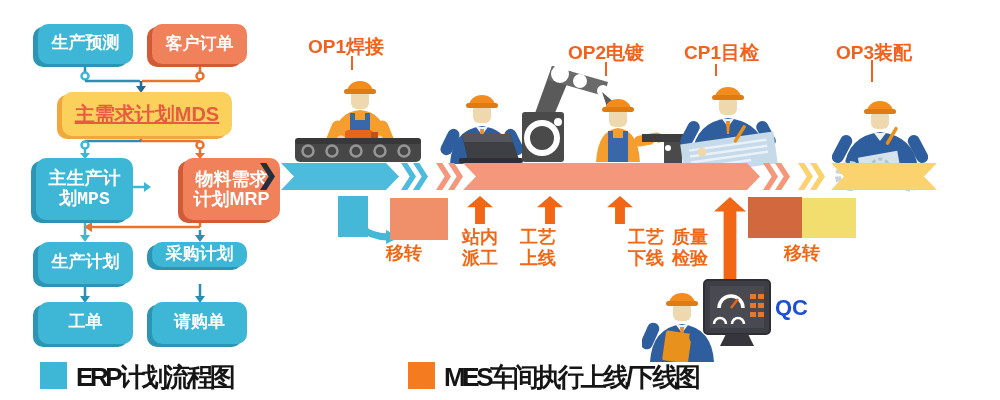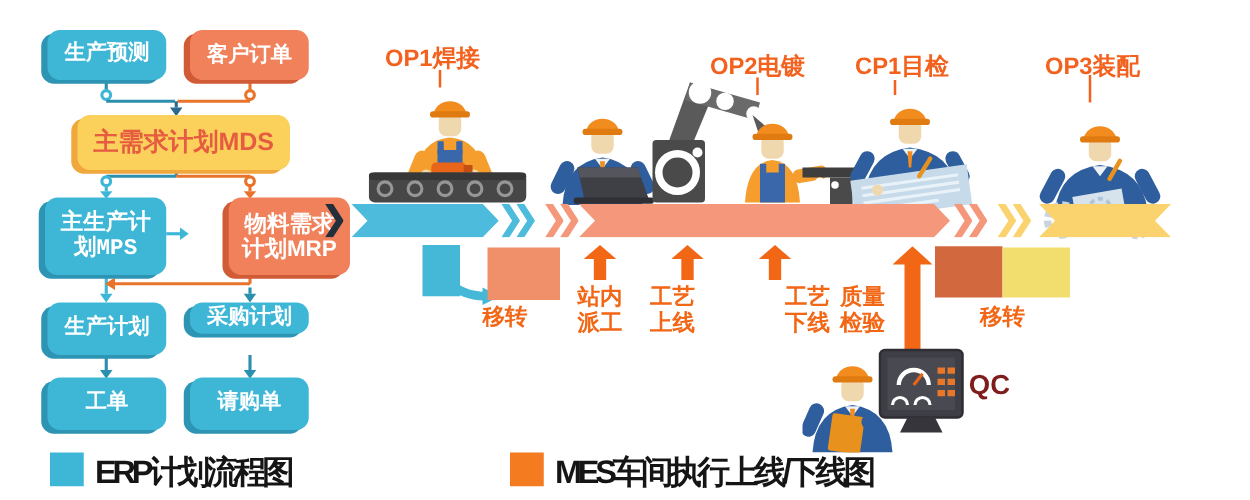--- a/index.html
+++ b/index.html
@@ -28,21 +28,21 @@
              clip-path:polygon(50% 0, 100% 40%, 69% 40%, 69% 100%, 31% 100%, 31% 40%, 0 40%); }
 
   .dblarrow { position:absolute; left:714px; top:197px; width:32px; height:97px; background:#F26716;
               clip-path:polygon(50% 0, 100% 15%, 70% 15%, 70% 85%, 100% 85%, 50% 100%, 0 85%, 30% 85%, 30% 15%, 0 15%); }
 
   
   .op-label { position:absolute; color:#F2611D; font-weight:bold; font-size:19px; white-space:nowrap; }
   .op-leader { position:absolute; width:2px; background:#F2611D; }
   .proc-label { position:absolute; color:#F26716; font-weight:bold; font-size:18px;
                 line-height:21px; text-align:center; word-break:break-all; }
-  .qc-label { position:absolute; left:775px; top:295px; color:#7f1d1d; font-weight:bold; font-size:22px;text-align:right; }
+  .qc-label { position:absolute; left:775px; top:295px; color:#1d4ed8; font-weight:bold; font-size:22px;text-align:right; }
 
   
   .legend-swatch { position:absolute; top:362px; width:27px; height:27px; }
   .legend-label { position:absolute; top:360px; color:#151515; font-weight:900;
                   font-size:26px; letter-spacing:-0.13em; white-space:nowrap; }
 
   .abs { position:absolute; }
   svg { display:block; }
 </style>
 </head>
@@ -89,21 +89,21 @@
     <path d="M200 284 V296" stroke="#2B8FAD" stroke-width="2.5" fill="none"></path>
     <polygon points="195,296 205,296 200,303" fill="#2B8FAD"></polygon>
   </svg>
 
   <div class="fc-box fc-blue" style="left:38px;top:24px;width:95px;height:40px;">
     <span>生产预测</span>
     </div>
   <div class="fc-box fc-orange" style="left:152px;top:24px;width:95px;height:40px;">
     <span>客户订单</span>
     </div>
-  <div class="fc-box fc-yellow" style="left:62px;top:92px;width:170px;height:44px;">
+  <div class="fc-box fc-yellow" style="left:62px;top:92px;width:170px;height:44px;text-decoration:underline;">
     <span>主需求计划MDS</span>
     </div>
   <div class="fc-box fc-blue" style="left:36px;top:158px;width:97px;height:62px;font-size:18px;">
     <span class="fc-inner">主生产计划MPS</span>
     </div>
   <div class="fc-box fc-orange" style="left:151px;top:158px;width:97px;height:62px;font-size:18px;margin-left:32px;">
     <span class="fc-inner">物料需求计划MRP</span>
     </div>
   <div class="fc-box fc-blue" style="left:38px;top:242px;width:95px;height:42px;">
     <span>生产计划</span>

